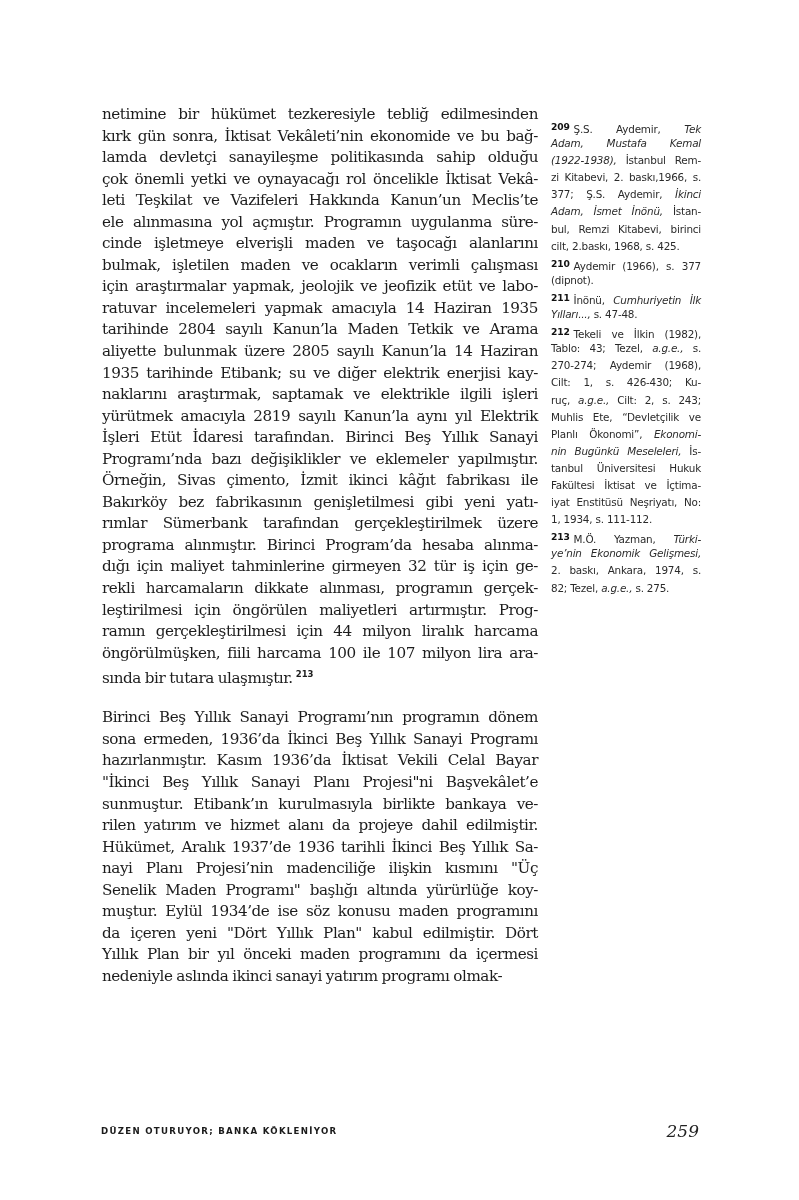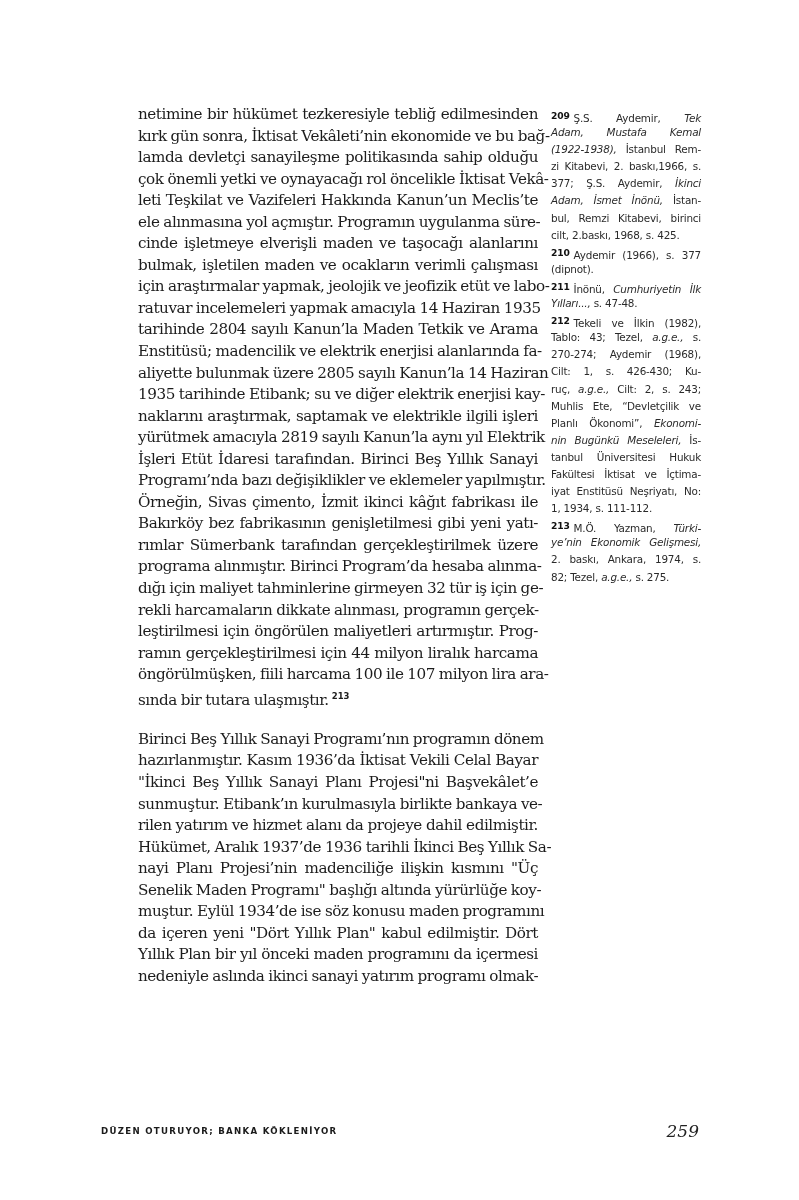--- a/index.html
+++ b/index.html
@@ -15,36 +15,35 @@
     color: #1c1c1c;
     letter-spacing: -0.45px;
     word-spacing: -0.5px;
   }
   .body-text .line {
     display: block;
     white-space: nowrap;
     text-align: justify;
     text-align-last: justify;
     height: 21.55px;
-    margin-left: 36px;
   }
   .body-text .line.last { text-align-last: left; }
   .body-text .para-gap { height: 21.55px; }
   .body-text sup.fnref {
     font-family: "DejaVu Sans", "Liberation Sans", sans-serif;
     font-weight: bold;
     font-size: 8.5px;
     vertical-align: 6px;
     letter-spacing: 0;
     margin-left: 3px;
   }
 
   .footnotes {
     position: absolute;
-    left: 551px; top: 107px; width: 150px;
+    left: 551px; top: 118px; width: 150px;
     font-family: "DejaVu Sans", "Liberation Sans", sans-serif;
     font-size: 10.4px;
     line-height: 17.1px;
     color: #2a2a2a;
     letter-spacing: -0.2px;
   }
   .footnotes .fline {
     display: block;
     white-space: nowrap;
     text-align: justify;
@@ -90,41 +89,41 @@
         <span class="line">kırk gün sonra, İktisat Vekâleti’nin ekonomide ve bu bağ-</span>
         <span class="line">lamda devletçi sanayileşme politikasında sahip olduğu</span>
         <span class="line">çok önemli yetki ve oynayacağı rol öncelikle İktisat Vekâ-</span>
         <span class="line">leti Teşkilat ve Vazifeleri Hakkında Kanun’un Meclis’te</span>
         <span class="line">ele alınmasına yol açmıştır. Programın uygulanma süre-</span>
         <span class="line">cinde işletmeye elverişli maden ve taşocağı alanlarını</span>
         <span class="line">bulmak, işletilen maden ve ocakların verimli çalışması</span>
         <span class="line">için araştırmalar yapmak, jeolojik ve jeofizik etüt ve labo-</span>
         <span class="line">ratuvar incelemeleri yapmak amacıyla 14 Haziran 1935</span>
         <span class="line">tarihinde 2804 sayılı Kanun’la Maden Tetkik ve Arama</span>
-        <span class="line">Enstitüsü; madencilik ve elektrik enerjisi alanlarında fa-</span>
         <span class="line">aliyette bulunmak üzere 2805 sayılı Kanun’la 14 Haziran</span>
         <span class="line">1935 tarihinde Etibank; su ve diğer elektrik enerjisi kay-</span>
         <span class="line">naklarını araştırmak, saptamak ve elektrikle ilgili işleri</span>
         <span class="line">yürütmek amacıyla 2819 sayılı Kanun’la aynı yıl Elektrik</span>
         <span class="line">İşleri Etüt İdaresi  tarafından. Birinci Beş Yıllık Sanayi</span>
         <span class="line">Programı’nda bazı değişiklikler ve eklemeler yapılmıştır.</span>
         <span class="line">Örneğin, Sivas çimento, İzmit ikinci kâğıt fabrikası ile</span>
         <span class="line">Bakırköy bez fabrikasının genişletilmesi gibi yeni yatı-</span>
         <span class="line">rımlar Sümerbank tarafından gerçekleştirilmek üzere</span>
         <span class="line">programa alınmıştır. Birinci Program’da hesaba alınma-</span>
         <span class="line">dığı için maliyet tahminlerine girmeyen 32 tür iş için ge-</span>
         <span class="line">rekli harcamaların dikkate alınması, programın gerçek-</span>
         <span class="line">leştirilmesi için öngörülen maliyetleri artırmıştır. Prog-</span>
         <span class="line">ramın gerçekleştirilmesi için 44 milyon liralık harcama</span>
         <span class="line">öngörülmüşken, fiili harcama 100 ile 107 milyon lira ara-</span>
         <span class="line last">sında bir tutara ulaşmıştır.<sup class="fnref">213</sup></span>
       </div>
       <div class="para-gap"><div></div><br></div>
       <div>
         <span class="line">Birinci Beş Yıllık Sanayi Programı’nın programın dönem</span>
+        <span class="line">sona ermeden, 1936’da İkinci Beş Yıllık Sanayi Programı</span>
         <span class="line">hazırlanmıştır. Kasım 1936’da İktisat Vekili Celal Bayar</span>
         <span class="line">"İkinci Beş Yıllık Sanayi Planı Projesi"ni Başvekâlet’e</span>
         <span class="line">sunmuştur. Etibank’ın kurulmasıyla birlikte bankaya ve-</span>
         <span class="line">rilen yatırım ve hizmet alanı da projeye dahil edilmiştir.</span>
         <span class="line">Hükümet, Aralık 1937’de 1936 tarihli İkinci Beş Yıllık Sa-</span>
         <span class="line">nayi Planı Projesi’nin madenciliğe ilişkin kısmını "Üç</span>
         <span class="line">Senelik Maden Programı" başlığı altında yürürlüğe koy-</span>
         <span class="line">muştur. Eylül 1934’de ise söz konusu maden programını</span>
         <span class="line">da içeren yeni "Dört Yıllık Plan" kabul edilmiştir. Dört</span>
         <span class="line">Yıllık Plan bir yıl önceki maden programını da içermesi</span>

